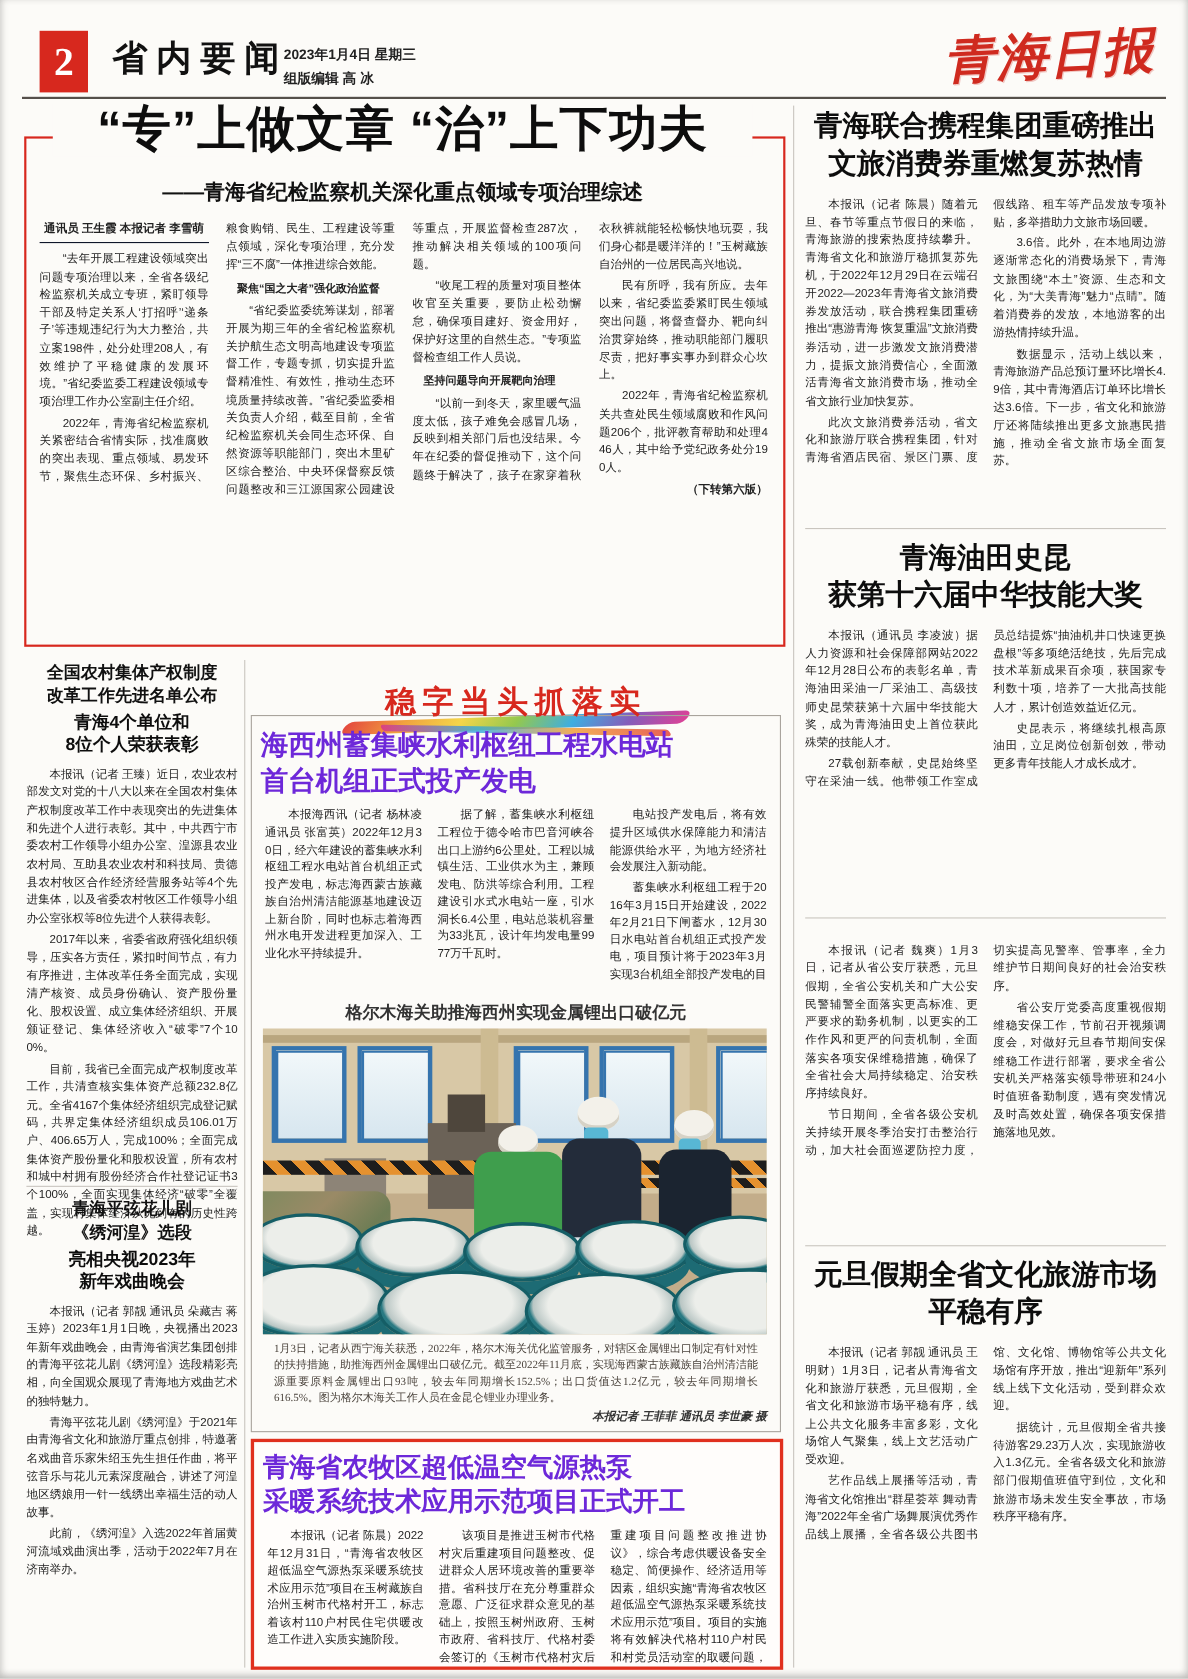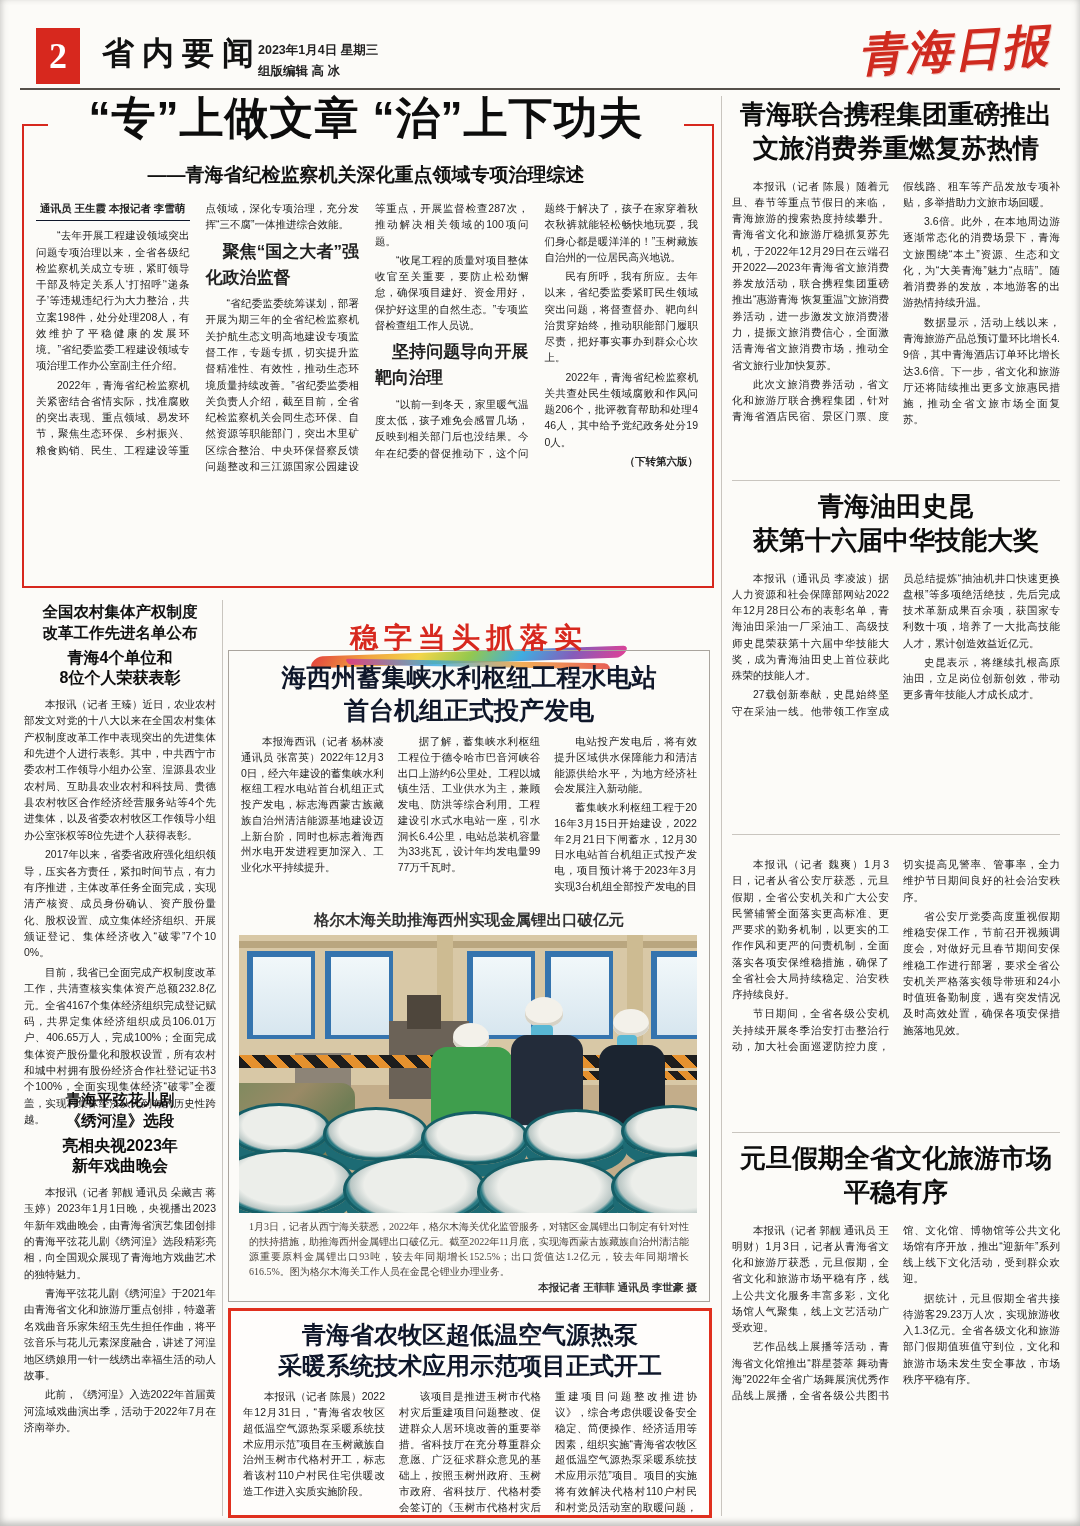--- a/index.html
+++ b/index.html
@@ -24,46 +24,46 @@
   .main-box{left:22px;top:124px;width:688px;height:460px;border:2px solid #d7281e;}
   .main-headline{left:48px;top:94px;width:636px;text-align:center;font-size:44px;font-weight:bold;
                  color:#0d0d0d;background:#fcfbf8;line-height:1.1;letter-spacing:1px;}
   .main-subtitle{left:60px;top:162px;width:612px;text-align:center;font-size:19px;font-weight:bold;color:#111;}
   .main-body{left:36px;top:200px;width:662px;height:372px;
              column-count:4;column-gap:16px;font-size:10.5px;line-height:1.55;text-align:justify;}
   
   .b{margin:0 0 3px;text-indent:2em;word-break:break-all;}
   .b.byline{text-indent:0;text-align:center;font-weight:bold;border-bottom:1px solid #0f172a;
             padding-bottom:4px;margin-bottom:6px;}
-  .b.h{font-weight:bold;text-indent:1em;font-size:17px;margin:6px 0 4px;}
+  .b.h{font-weight:bold;text-indent:1em;font-size:10px;margin:6px 0 4px;}
   .b.end{text-align:right;font-weight:bold;text-indent:0;}
   
   .kicker{font-size:15.5px;font-weight:bold;text-align:center;white-space:pre-line;line-height:1.35;color:#111;}
   .lhead{font-size:16px;font-weight:bold;text-align:center;white-space:pre-line;line-height:1.25;color:#0d0d0d;margin-top:4px;}
   .lbody{font-size:10.5px;line-height:1.56;text-align:justify;margin-top:8px;}
   
   .rart .rhead{font-size:26px;font-weight:bold;text-align:center;white-space:pre-line;line-height:1.3;color:#0d0d0d;}
   .rart .rbody{column-count:2;column-gap:14px;font-size:10.5px;line-height:1.55;text-align:justify;margin-top:12px;}
   
   .banner-wrap{left:228px;top:619px;width:482px;height:50px;text-align:center;}
   .banner-stroke{position:absolute;left:88px;top:32px;width:306px;height:12px;border-radius:6px;
      background:linear-gradient(90deg,#e23a2e,#f09a2f,#f3d23a,#8bc43f,#2fa7de,#7a4fb5,#d8328f);
      transform:skewX(-35deg) rotate(-2deg);opacity:.92;}
   .banner-stroke2{position:absolute;left:120px;top:42px;width:260px;height:6px;border-radius:3px;
      background:linear-gradient(90deg,#d8328f,#2fa7de,#f09a2f,#e23a2e);transform:skewX(30deg) rotate(1deg);opacity:.8;}
   .banner-text{position:relative;font-size:28px;font-weight:bold;color:#d7281e;letter-spacing:6px;z-index:2;}
   .mid-box{left:228px;top:650px;width:480px;height:650px;border:1px solid #a9a49d;}
-  .mid-headline{margin:10px 8px 6px;text-align:center;font-size:25px;font-weight:bold;
-                white-space:pre-line;line-height:1.3;color:#0f172a;}
+  .mid-headline{margin:10px 8px 6px;font-size:25px;font-weight:bold;
+                white-space:pre-line;line-height:1.3;color:#6d28d9;}
   .mid-body{margin:8px 12px 0;column-count:3;column-gap:14px;font-size:10.5px;line-height:1.5;
             text-align:justify;height:168px;overflow:hidden;}
   .photo-title{margin:8px 10px 4px;text-align:center;font-size:15.5px;font-weight:bold;color:#333;}
   .caption{margin:6px 20px 0;font-size:10px;line-height:1.5;text-align:justify;color:#4a433c;
            font-family:"Liberation Serif","DejaVu Serif",serif;}
-  .credit{margin:2px 12px 14px;font-size:10.5px;font-weight:bold;text-align:right;color:#333;}
+  .credit{margin:2px 12px 14px;font-size:10.5px;font-weight:bold;text-align:right;color:#333;font-style:italic;}
   .red-box{left:228px;top:1308px;width:478px;height:204px;border:3px solid #e0301e;background:#fffdfb;}
   .red-box .mid-headline{font-size:24px;margin-top:8px;}
   .red-box .mid-body{height:128px;}
   
   .photo{position:relative;margin:4px 10px 0;width:458px;height:278px;background:#d8c8a6;overflow:hidden;}
   .ph-beam{position:absolute;left:0;top:6px;width:100%;height:7px;background:#b9a67f;}
   .ph-floor{position:absolute;left:0;bottom:0;width:100%;height:46%;background:#c3ad8a;}
   .ph-win{position:absolute;top:16px;width:60px;height:80px;border:4px solid #3574ae;
           background:linear-gradient(#f2f8fa,#d7e6ef);box-shadow:inset 0 38px 0 -36px #3574ae,inset 30px 0 0 -28px #3574ae;}
   .ph-pillar{position:absolute;top:0;width:16px;height:150px;background:#cdbb92;}

